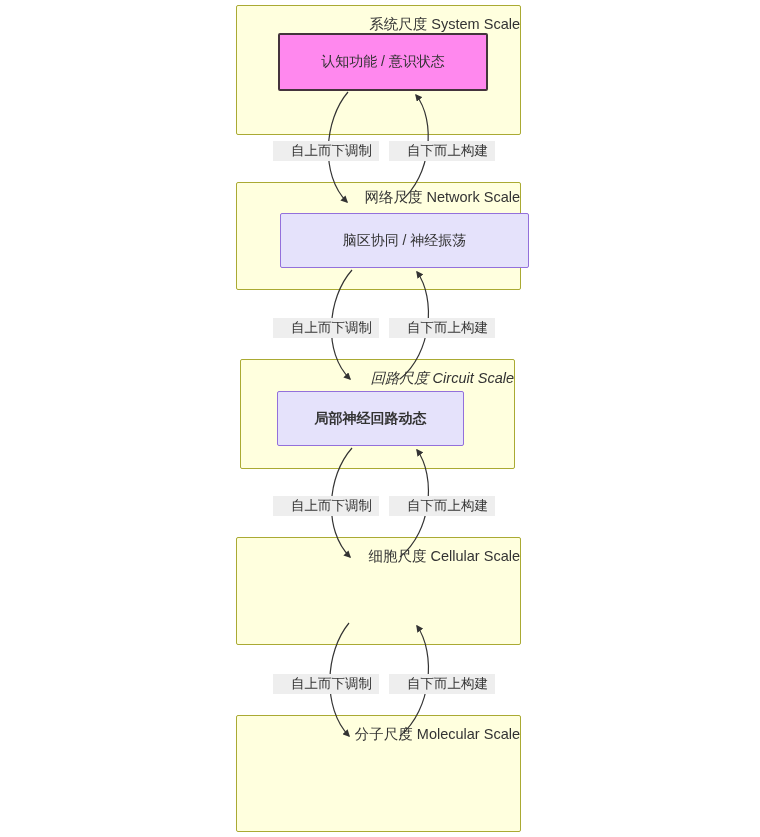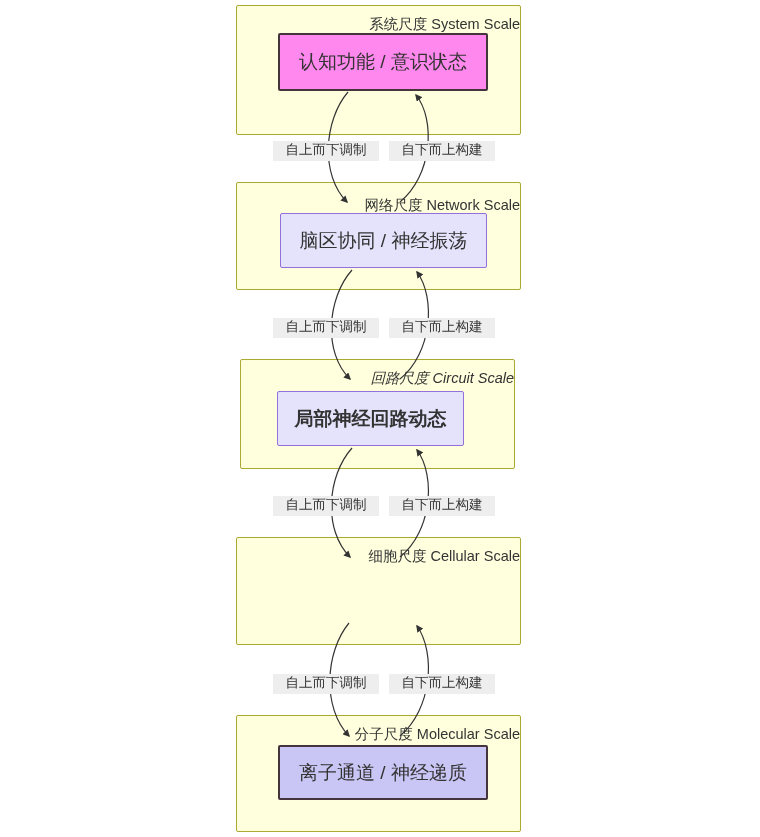--- a/index.html
+++ b/index.html
@@ -52,21 +52,21 @@
   }
 
   
   .node {
     position: absolute;
     box-sizing: border-box;
     display: flex;
     align-items: center;
     justify-content: center;
     border-radius: 2px;
-    font-size: 19px;
+    font-size: 14px;
     color: #333333;
     white-space: nowrap;
     z-index: 4;
   }
   .node.level-system {
     background: #ff88ee;
     border: 2.5px solid #44343c;
   }
   .node.level-mid {
     background: #e5e2fb;
@@ -78,25 +78,24 @@
   }
 
   
   .edge-label {
     position: absolute;
     box-sizing: border-box;
     background: #eeeeee;
     color: #333333;
     font-size: 13.5px;
     line-height: 18px;
-    padding: 1px 10px;
+    padding: 1px 18px;
     white-space: nowrap;
     z-index: 5;
-    text-align: center;
-    font-family: Liberation Mono, monospace;
+    text-align: left;
   }
 </style>
 </head>
 <body>
 
 <div id="diagram-root">
 
   <svg id="edge-layer" viewBox="0 0 760 837" width="760" height="837">
     <defs>
       <marker id="arrowDown" viewBox="0 0 10 10" refX="8" refY="5" markerWidth="6" markerHeight="6" orient="auto-start-reverse">
@@ -132,23 +131,23 @@
     <div class="subgraph-title" style="top:9px;">系统尺度 System Scale</div>
   </div>
   <div class="node level-system" style="left:278px; top:33px; width:210px; height:58px;">
     <span>认知功能 / 意识状态</span>
   </div>
 
   <div class="edge-label" style="left:273px; top:141px; width:106px;">自上而下调制</div>
   <div class="edge-label" style="left:389px; top:141px; width:106px;">自下而上构建</div>
 
   <div class="subgraph" style="left:236px; top:182px; width:285px; height:108px;">
-    <div class="subgraph-title" style="top:13px;">网络尺度 Network Scale</div>
+    <div class="subgraph-title" style="top:5px;">网络尺度 Network Scale</div>
   </div>
-  <div class="node level-mid" style="left:280px; top:213px; width:207px; height:55px;">
+  <div class="node level-mid" style="left:280px; top:213px; width:249px; height:55px;">
     <span>脑区协同 / 神经振荡</span>
   </div>
 
   <div class="edge-label" style="left:273px; top:318px; width:106px;">自上而下调制</div>
   <div class="edge-label" style="left:389px; top:318px; width:106px;">自下而上构建</div>
 
   <div class="subgraph" style="left:240px; top:359px; width:275px; height:110px;">
     <div class="subgraph-title" style="top:9px;font-style:italic;">回路尺度 Circuit Scale</div>
   </div>
   <div class="node level-mid" style="left:277px; top:391px; width:187px; height:55px;font-weight:bold;">
@@ -161,17 +160,14 @@
   <div class="subgraph" style="left:236px; top:537px; width:285px; height:108px;">
     <div class="subgraph-title" style="top:9px;padding-left:40px;">细胞尺度 Cellular Scale</div>
   </div>
 
   <div class="edge-label" style="left:273px; top:674px; width:106px;">自上而下调制</div>
   <div class="edge-label" style="left:389px; top:674px; width:106px;">自下而上构建</div>
 
   <div class="subgraph" style="left:236px; top:715px; width:285px; height:117px;">
     <div class="subgraph-title" style="top:9px;">分子尺度 Molecular Scale</div>
   </div>
-  <div class="node level-molecular" style="left:278px; top:745px; width:210px; height:55px;">
-    <span>离子通道 / 神经递质</span>
-  </div>
 
 </div>
 
 </body></html>

